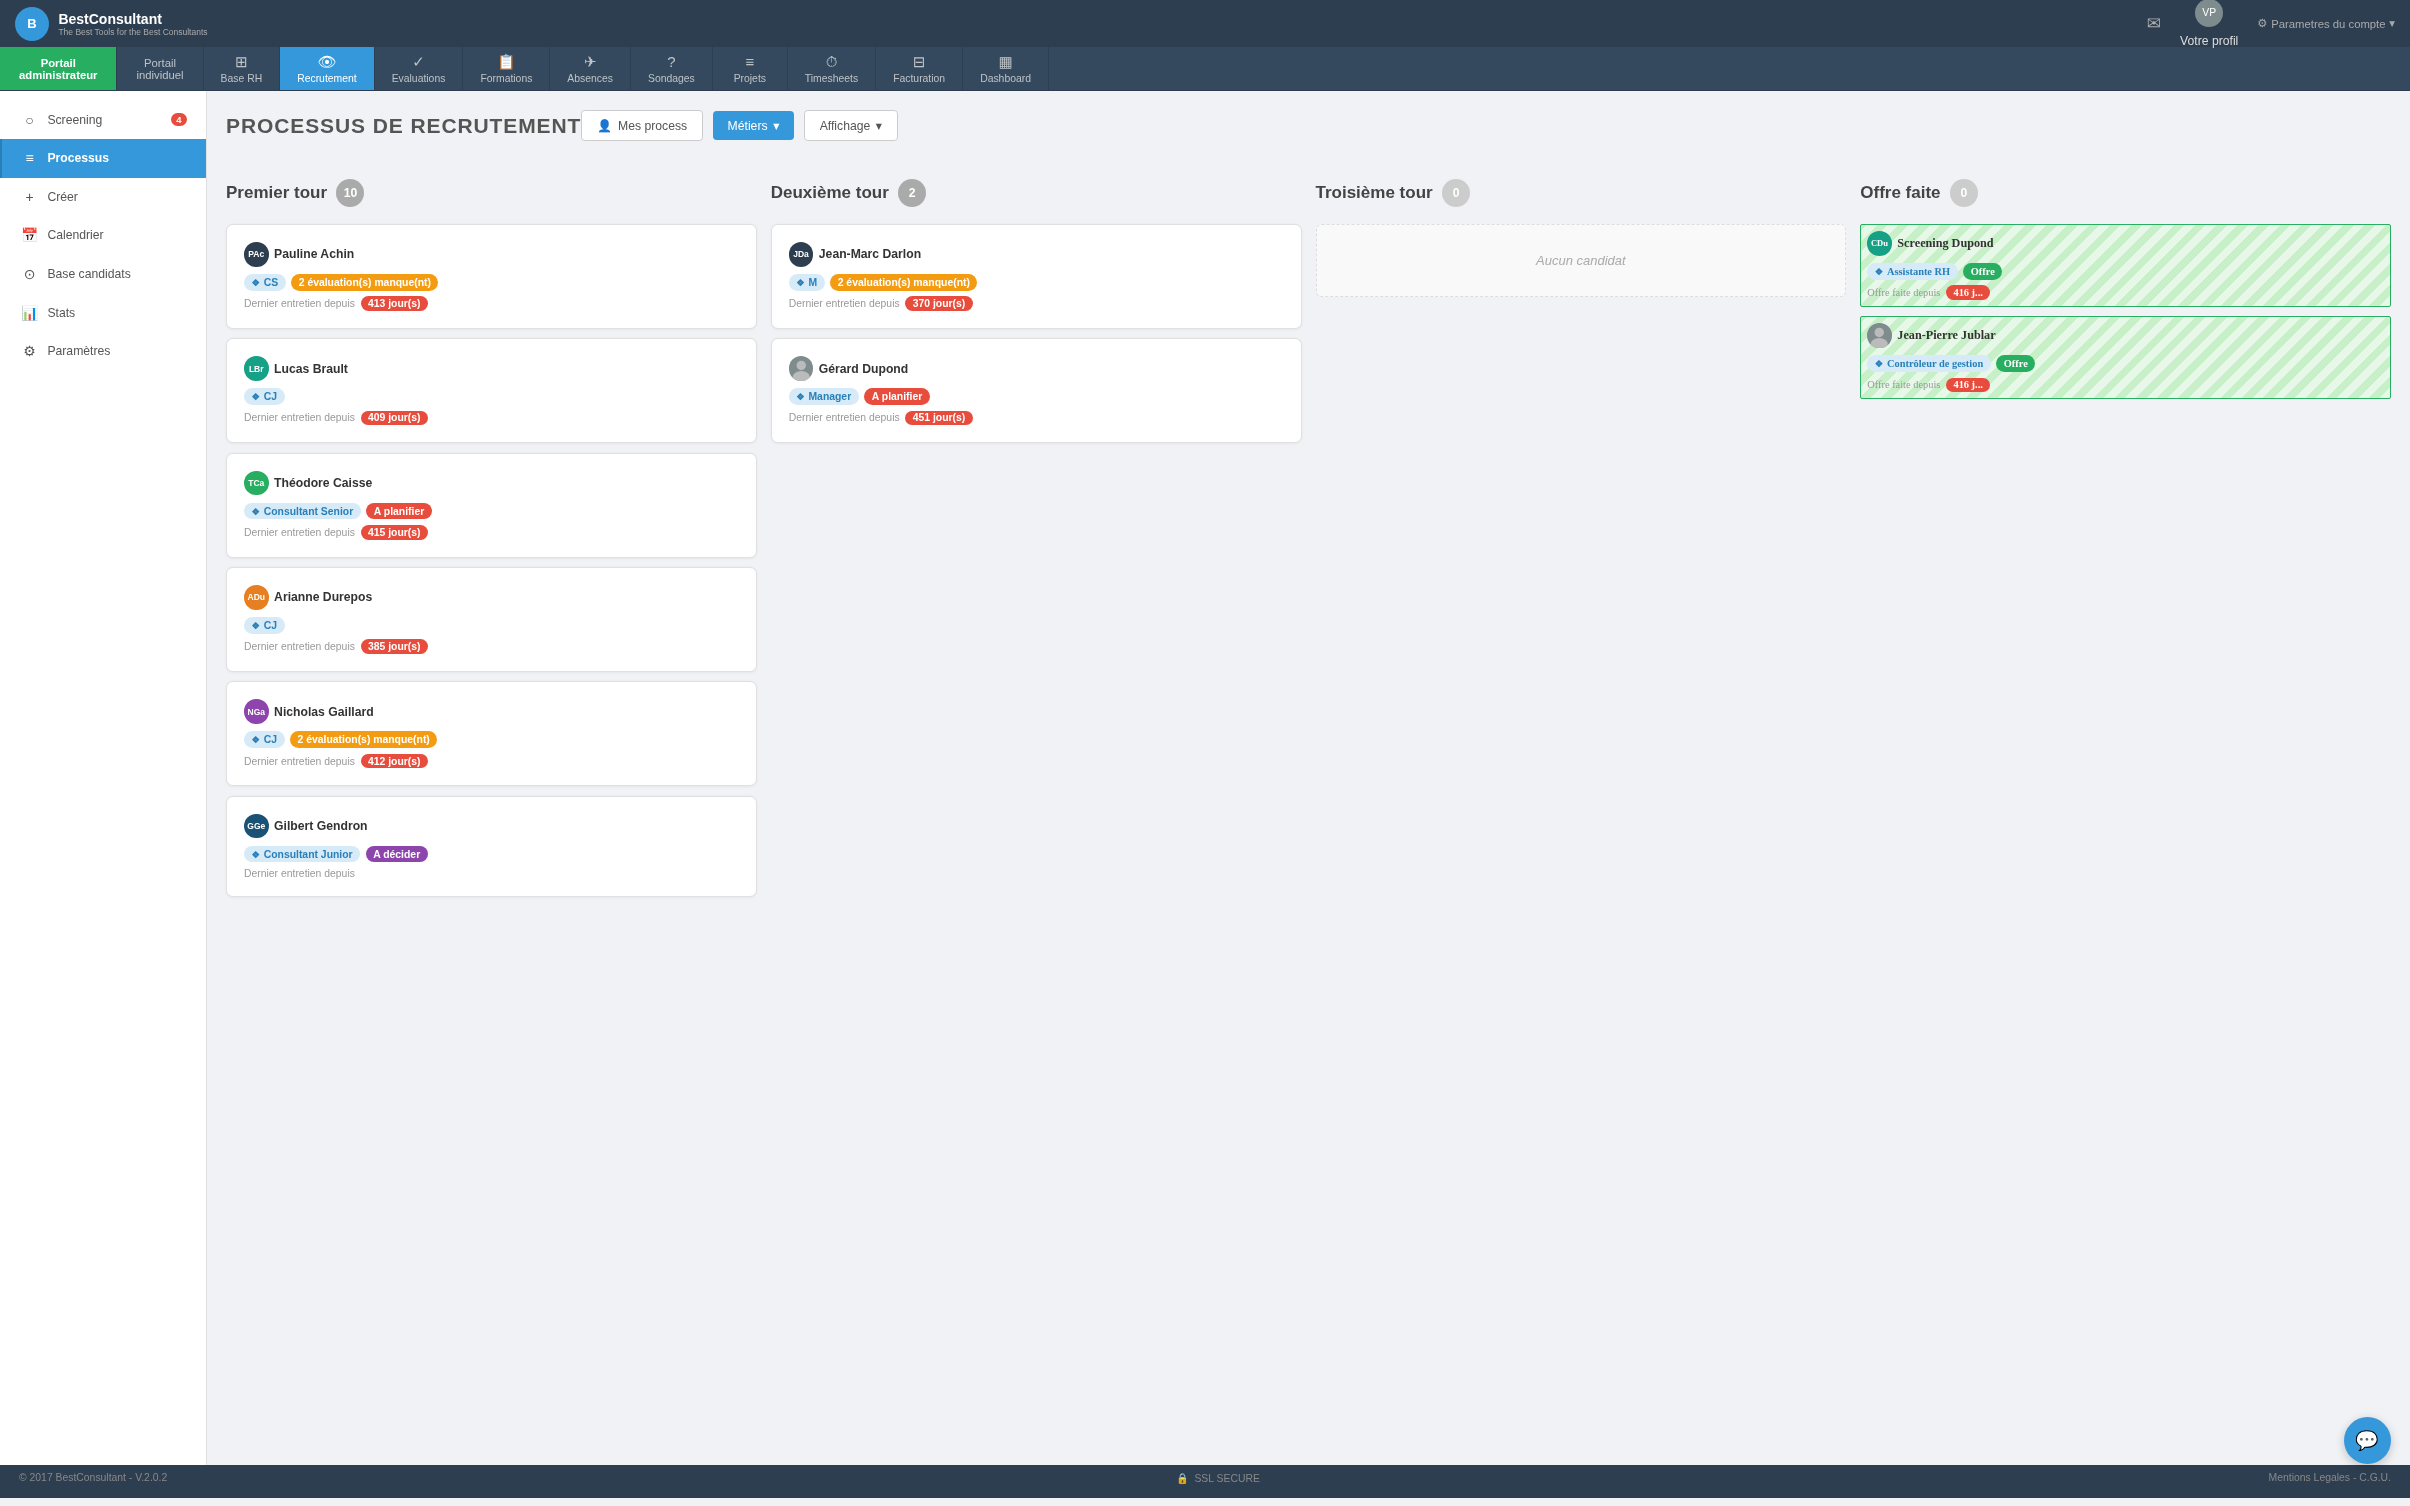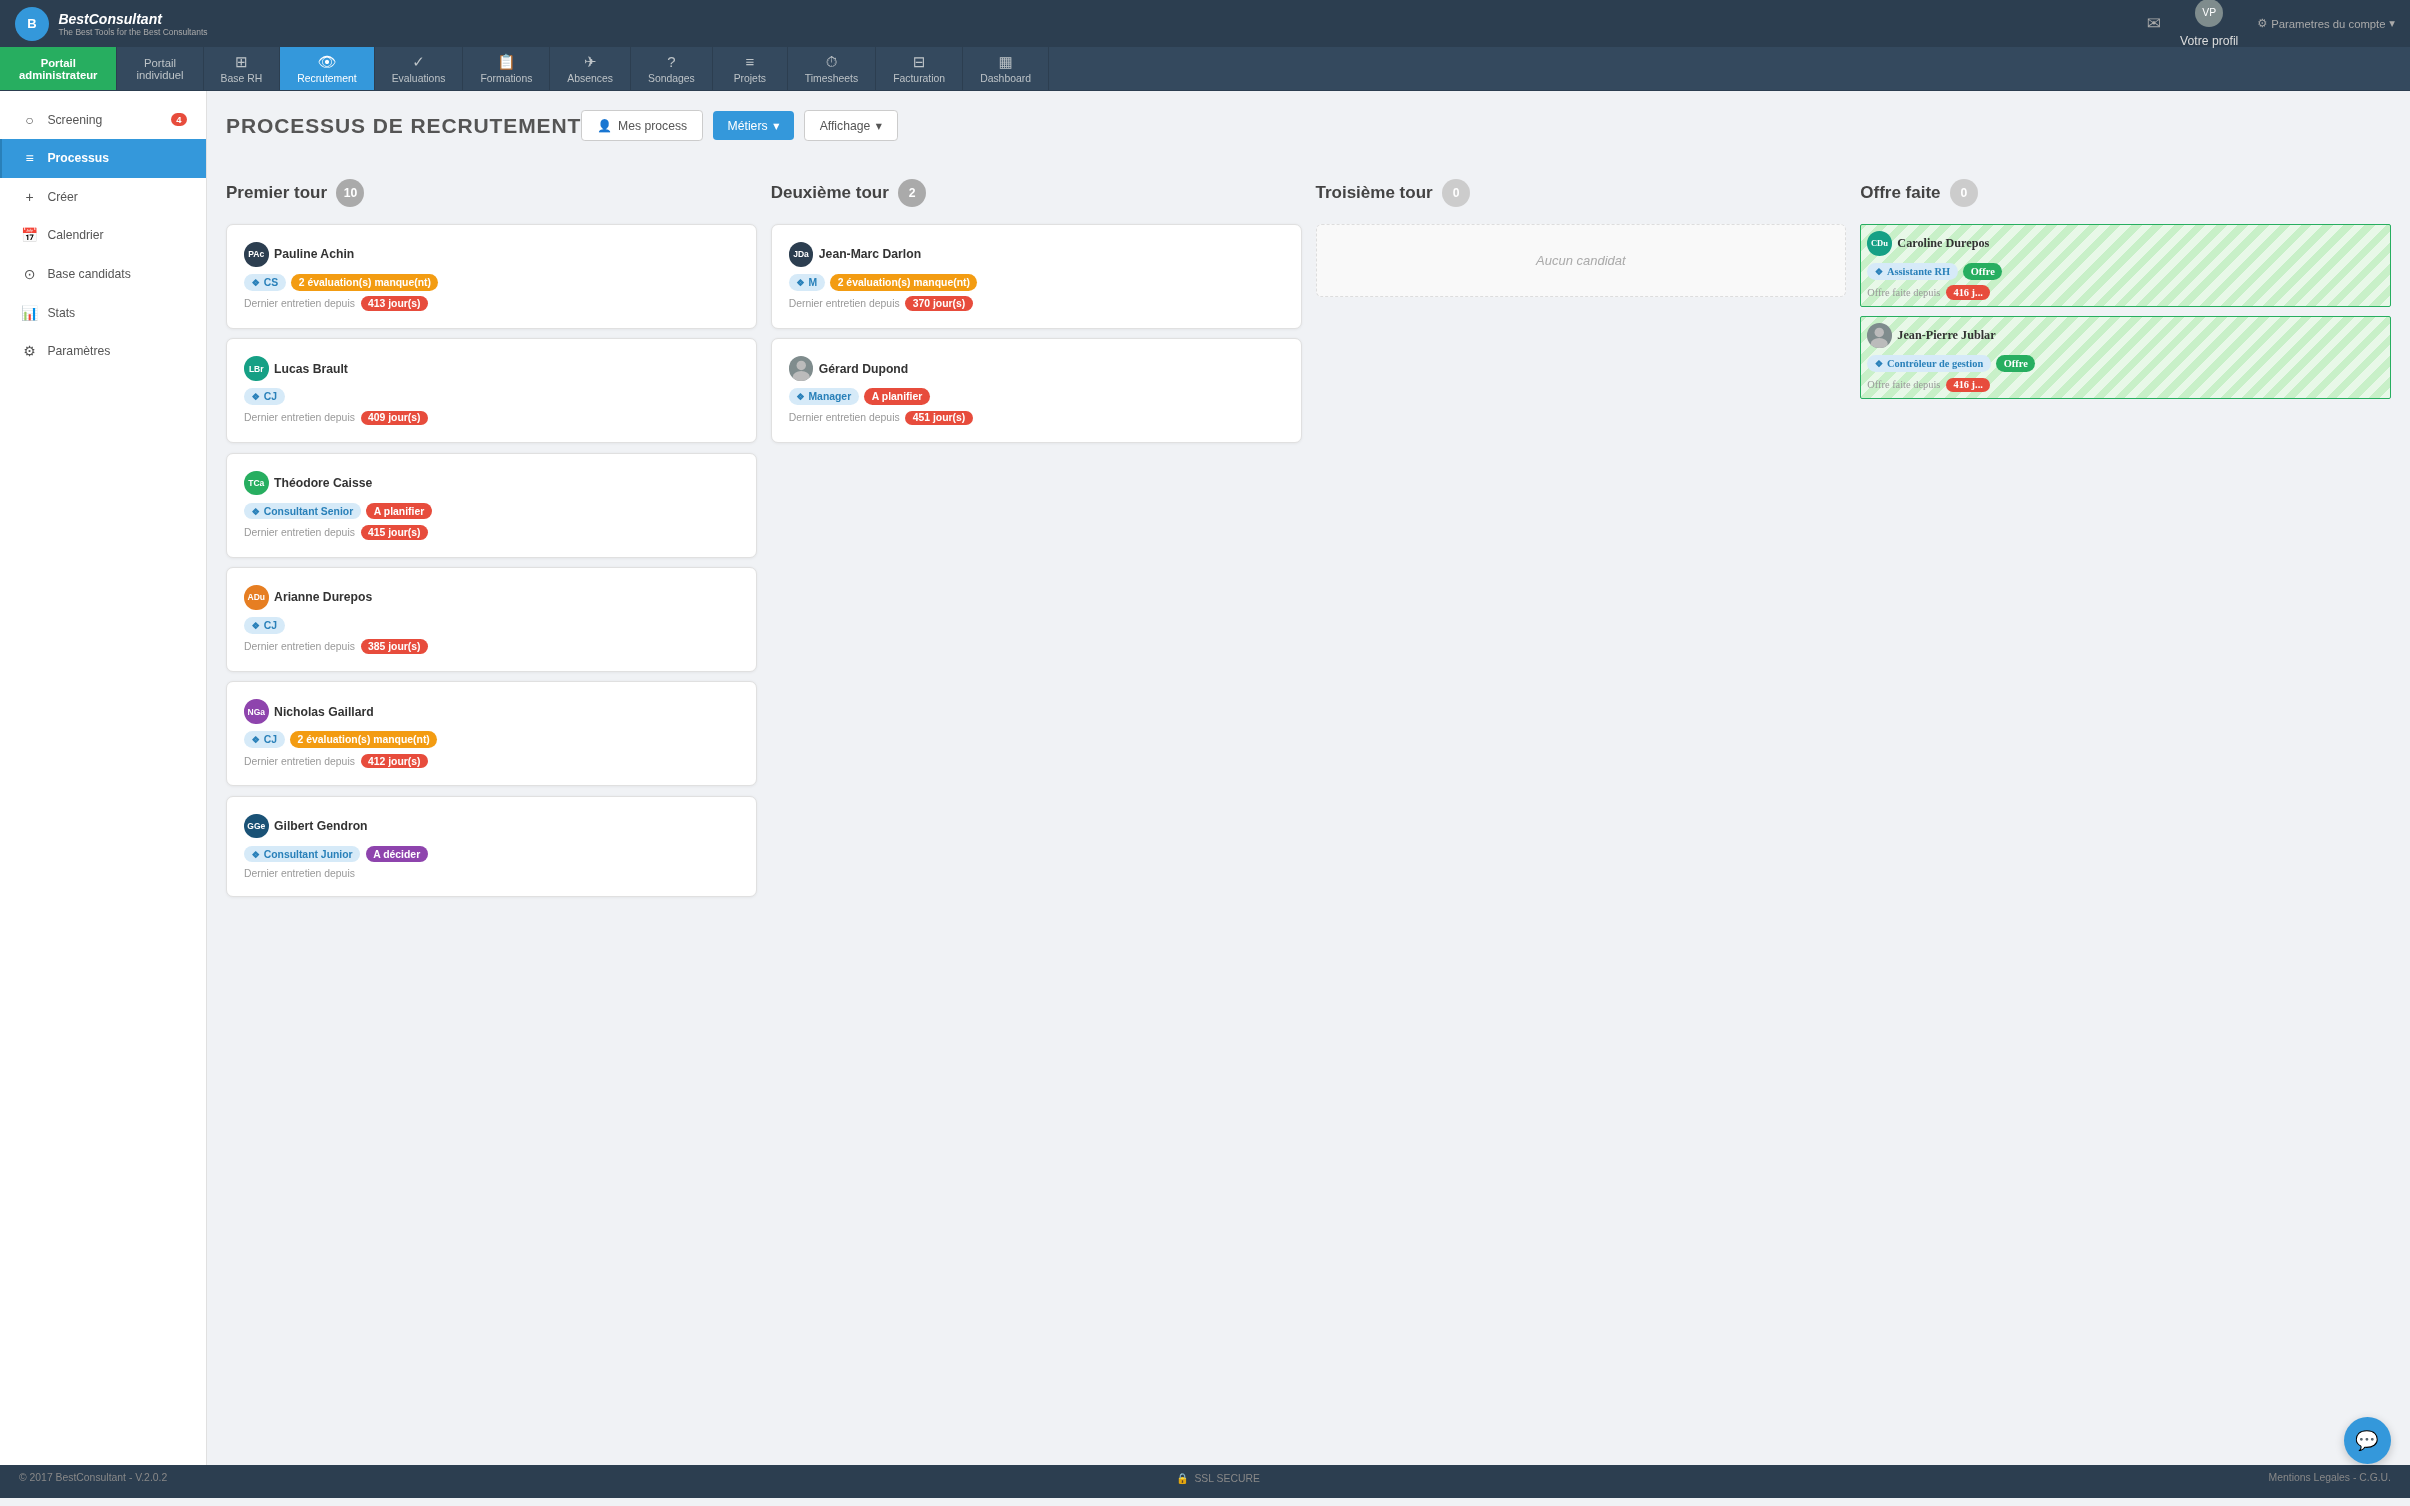--- a/index.html
+++ b/index.html
@@ -14,21 +14,21 @@
       padding: 0 15px;
       justify-content: space-between;
     }
     .logo-area { display: flex; align-items: center; gap: 9.4px; }
     .logo-circle {
       width: 34px; height: 34px; border-radius: 50%;
       background: #3498db; display: flex; align-items: center; justify-content: center;
       color: white; font-weight: bold; font-size: 13px;
     }
     .logo-text { color: white; }
-    .logo-text .brand { font-size: 14px; font-weight: bold; font-style: italic; }
+    .logo-text .brand { font-size: 14px; font-weight: bold; }
     .logo-text .tagline { font-size: 8.5px; color: #aaa; }
     .header-right { display: flex; align-items: center; gap: 19px; }
     .header-icon { color: #aaa; font-size: 17px; cursor: pointer; }
     .profile-area { display: flex; align-items: center; gap: 7.5px; color: #ddd; font-size: 12.2px; cursor: pointer; flex-direction: column; }
     .profile-avatar { width: 28px; height: 28px; border-radius: 50%; background: #7f8c8d; display: flex; align-items: center; justify-content: center; color: white; font-size: 10.4px; }
     .settings-link { color: #aaa; font-size: 11.3px; display: flex; align-items: center; gap: 3.8px; cursor: pointer; }
 
     
     .nav-bar {
       background: #34495e;
@@ -455,21 +455,21 @@
 
       <div class="kanban-col offre-faite">
         <div class="kanban-header">
           <span class="kanban-title">Offre faite</span>
           <span class="kanban-count zero">0</span>
         </div>
 
         <div class="offre-stripe">
           <div class="card-name">
             <div class="avatar-small av-teal">CDu</div>
-            <span>Caroline Durepos</span>
+            <span>Screening Dupond</span>
           </div>
           <div class="tags">
             <span class="tag tag-blue"><span class="diamond">❖</span> Assistante RH</span>
             <span class="tag tag-offre">Offre</span>
           </div>
           <div class="card-footer">
             <span>Offre faite depuis</span>
             <span class="days-badge">416 j...</span>
           </div>
         </div>

